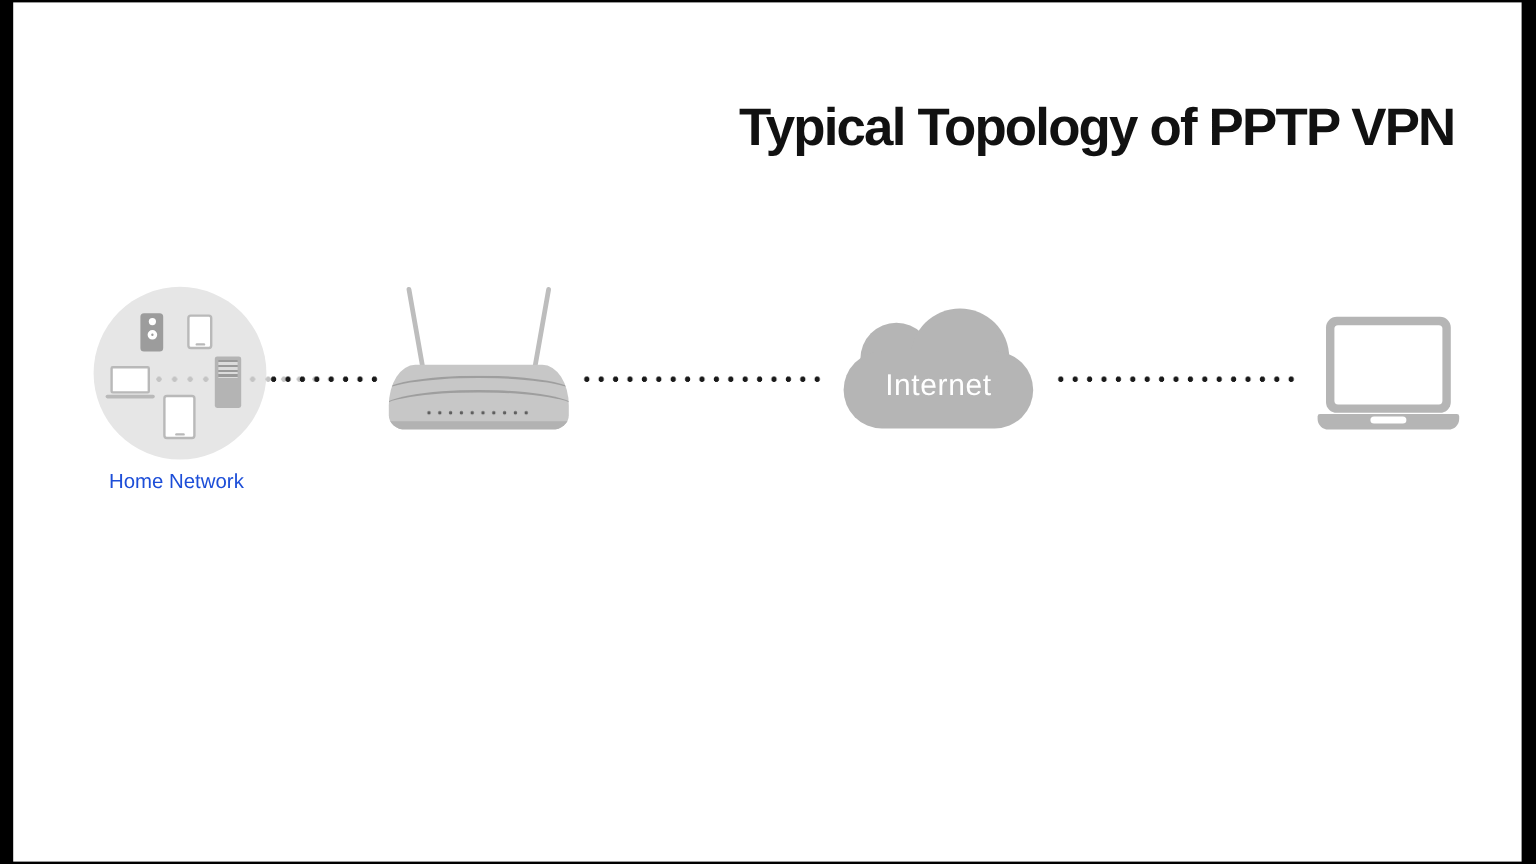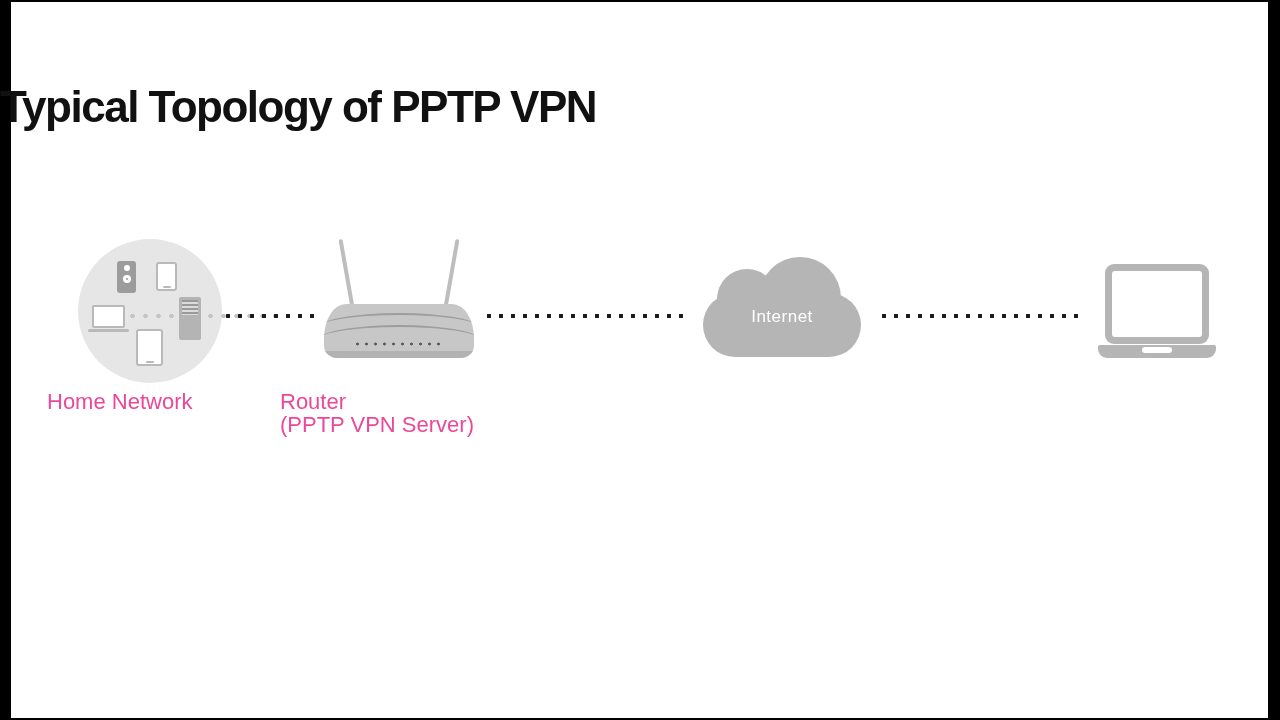--- a/index.html
+++ b/index.html
@@ -10,21 +10,21 @@
 
   
   .edge { position: absolute; background: #000; }
   .edge-left   { left: 0; top: 0; width: 11px; height: 720px; }
   .edge-right  { right: 0; top: 0; width: 12px; height: 720px; }
   .edge-top    { left: 0; top: 0; width: 1280px; height: 2px; }
   .edge-bottom { left: 0; bottom: 0; width: 1280px; height: 2px; }
 
   .title {
     position: absolute; left: 0; top: 82px; width: 1212px;
-    text-align: left; font-size: 44px; font-weight: 700;
+    text-align: right; font-size: 44px; font-weight: 700;
     letter-spacing: -1.5px; color: #111;
   }
 
   
   .home-circle {
     position: absolute; left: 78px; top: 239px; width: 144px; height: 144px;
     border-radius: 50%; background: #e6e6e6;
   }
   .home-circle .inner-dots {
     position: absolute; left: 48px; top: 74px; width: 148px; height: 6px;
@@ -116,21 +116,21 @@
   .cloud { position: absolute; left: 703px; top: 257px; width: 158px; height: 100px; }
   .cloud .base {
     position: absolute; left: 0; bottom: 0; width: 158px; height: 64px;
     background: #b5b5b5; border-radius: 32px;
   }
   .cloud .bump { position: absolute; border-radius: 50%; background: #b5b5b5; }
   .cloud .bump.b1 { left: 14px; top: 12px; width: 60px; height: 60px; }
   .cloud .bump.b2 { left: 56px; top: 0; width: 82px; height: 82px; }
   .cloud .cloud-label {
     position: absolute; left: 0; top: 50px; width: 158px; text-align: center;
-    color: #ffffff; font-size: 17px; font-weight: 400; letter-spacing: 0.5px;
+    color: #ffffff; font-size: 25px; font-weight: 400; letter-spacing: 0.5px;
   }
 
   
   .laptop { position: absolute; left: 1098px; top: 264px; width: 118px; height: 95px; }
   .laptop .screen {
     position: absolute; left: 7px; top: 0; width: 104px; height: 80px;
     background: #b5b5b5; border-radius: 9px;
   }
   .laptop .screen .display {
     position: absolute; left: 7px; top: 7px; right: 7px; bottom: 7px;
@@ -140,22 +140,22 @@
     position: absolute; left: 0; top: 81px; width: 118px; height: 13px;
     background: #b5b5b5; border-radius: 2px 2px 9px 9px;
   }
   .laptop .notch {
     position: absolute; left: 50%; top: 2px; transform: translateX(-50%);
     width: 30px; height: 6px; background: #fff; border-radius: 3px;
   }
 
   
   .node-label {
-    position: absolute; top: 390px; text-align: left;
-    font-size: 22px; line-height: 23px; color: #ec4899;
+    position: absolute; top: 390px; text-align: center;
+    font-size: 17px; line-height: 23px; color: #1d4ed8;
   }
   .node-label.l-home   { left: 47px;  width: 200px; }
   .node-label.l-router { left: 280px; width: 240px; }
   .node-label.l-remote { left: 1057px; width: 200px; }
 </style>
 </head>
 <body>
 
 <div class="canvas">
 
@@ -212,18 +212,14 @@
       <div class="display"></div>
     </div>
     <div class="base">
       <div class="notch"></div>
     </div>
   </div>
 
   <div class="node-label l-home">
     <div>Home Network</div>
   </div>
-  <div class="node-label l-router">
-    <div>Router</div>
-    <div>(PPTP VPN Server)</div>
-  </div>
 
 </div>
 
 </body></html>

